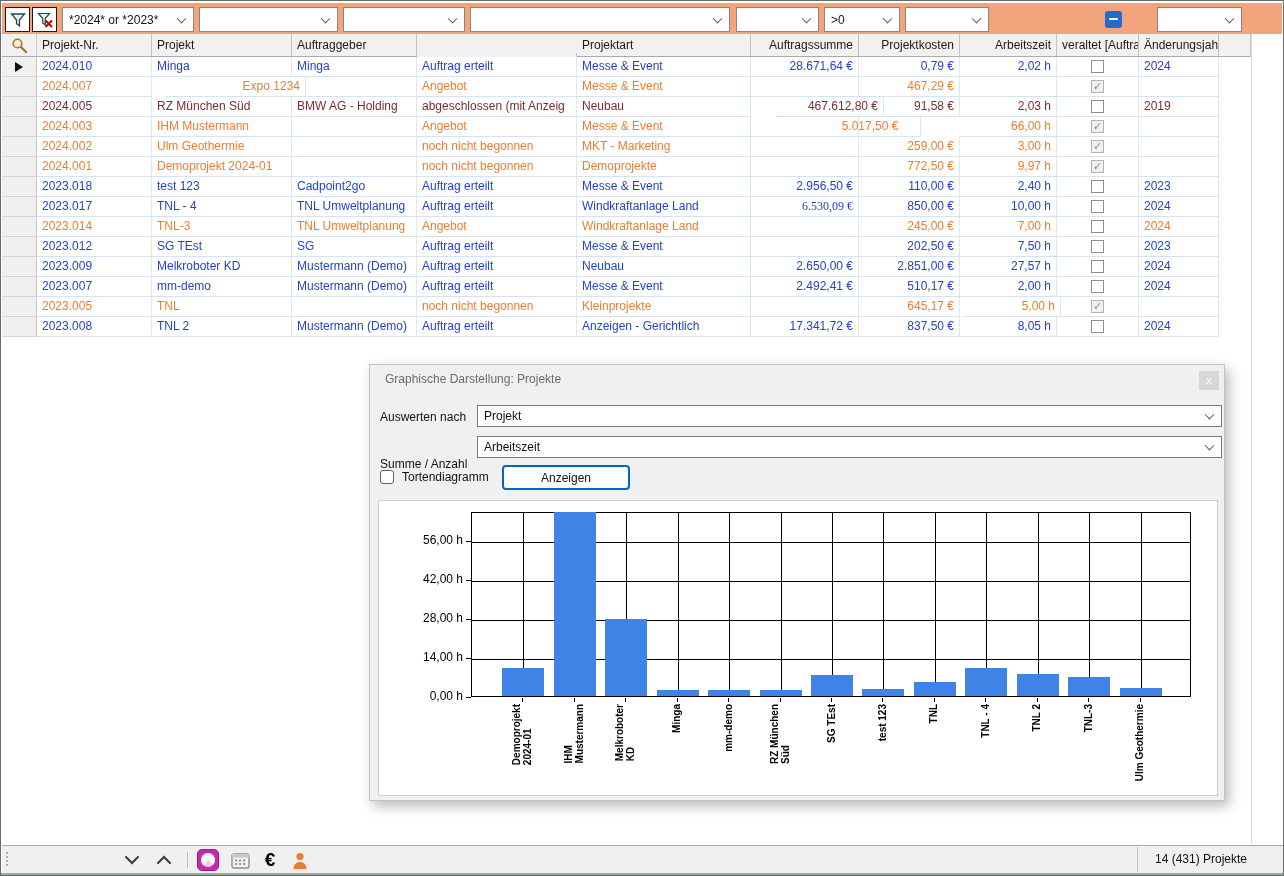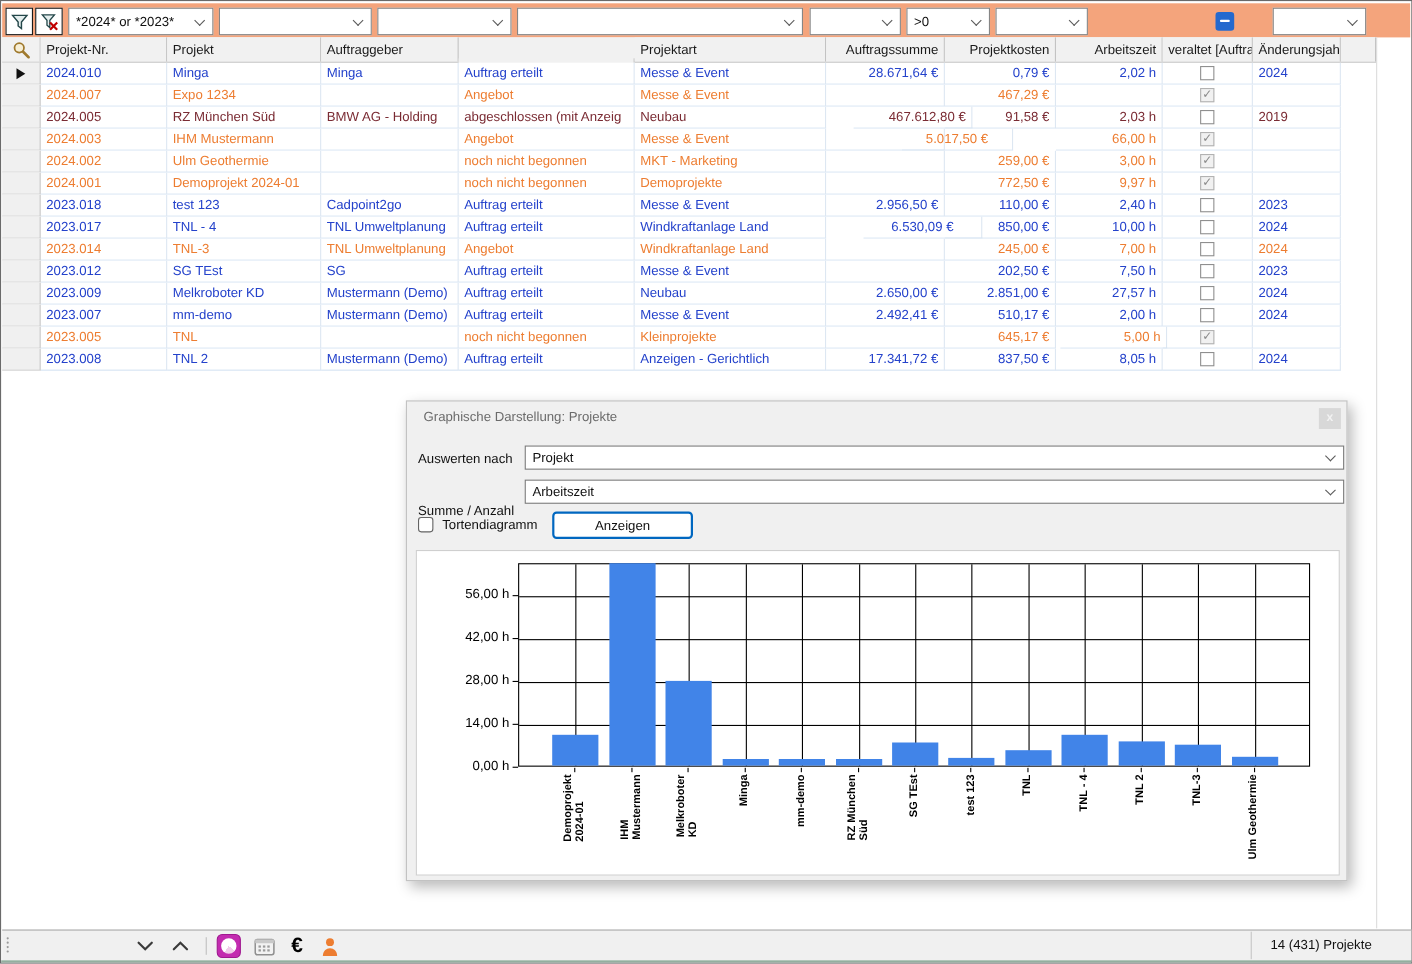--- a/index.html
+++ b/index.html
@@ -191,21 +191,21 @@
         <div class="gcell c-blue" style="left: 857px; width: 101px; text-align: right;">0,79 €</div>
         <div class="gcell c-blue" style="left: 958px; width: 97px; text-align: right;">2,02 h</div>
         <div class="gcell" style="left: 1055px; width: 82px; text-align: center;">
           <div class="cb cb-off"></div>
         </div>
         <div class="gcell c-blue" style="left: 1137px; width: 80px; text-align: left;">2024</div>
       </div>
       <div class="grow" style="top: 76px;">
         <div class="gcell selcell"></div>
         <div class="gcell c-orange" style="left: 35px; width: 115px; text-align: left;">2024.007</div>
-        <div class="gcell c-orange" style="left: 150px; width: 140px; text-align: left;">Expo 1234</div>
+        <div class="gcell c-orange" style="left: 164px; width: 140px; text-align: right;">Expo 1234</div>
         <div class="gcell c-orange" style="left: 290px; width: 125px; text-align: left;"></div>
         <div class="gcell c-orange" style="left: 415px; width: 160px; text-align: left;">Angebot</div>
         <div class="gcell c-orange" style="left: 575px; width: 174px; text-align: left;">Messe &amp; Event</div>
         <div class="gcell c-orange" style="left: 749px; width: 108px; text-align: right;"></div>
         <div class="gcell c-orange" style="left: 857px; width: 101px; text-align: right;">467,29 €</div>
         <div class="gcell c-orange" style="left: 958px; width: 97px; text-align: right;"></div>
         <div class="gcell" style="left: 1055px; width: 82px; text-align: center;">
           <div class="cb cb-on">✓</div>
         </div>
         <div class="gcell c-orange" style="left: 1137px; width: 80px; text-align: left;"></div>
@@ -285,21 +285,21 @@
         </div>
         <div class="gcell c-blue" style="left: 1137px; width: 80px; text-align: left;">2023</div>
       </div>
       <div class="grow" style="top: 196px;">
         <div class="gcell selcell"></div>
         <div class="gcell c-blue" style="left: 35px; width: 115px; text-align: left;">2023.017</div>
         <div class="gcell c-blue" style="left: 150px; width: 140px; text-align: left;">TNL - 4</div>
         <div class="gcell c-blue" style="left: 290px; width: 125px; text-align: left;">TNL Umweltplanung</div>
         <div class="gcell c-blue" style="left: 415px; width: 160px; text-align: left;">Auftrag erteilt</div>
         <div class="gcell c-blue" style="left: 575px; width: 174px; text-align: left;">Windkraftanlage Land</div>
-        <div class="gcell c-blue" style="left: 783px; width: 108px; text-align: center;">6.530,09 €</div>
+        <div class="gcell c-blue" style="left: 749px; width: 108px; text-align: right; font-family: Liberation Serif, serif;">6.530,09 €</div>
         <div class="gcell c-blue" style="left: 857px; width: 101px; text-align: right;">850,00 €</div>
         <div class="gcell c-blue" style="left: 958px; width: 97px; text-align: right;">10,00 h</div>
         <div class="gcell" style="left: 1055px; width: 82px; text-align: center;">
           <div class="cb cb-off"></div>
         </div>
         <div class="gcell c-blue" style="left: 1137px; width: 80px; text-align: left;">2024</div>
       </div>
       <div class="grow" style="top: 216px;">
         <div class="gcell selcell"></div>
         <div class="gcell c-orange" style="left: 35px; width: 115px; text-align: left;">2023.014</div>

